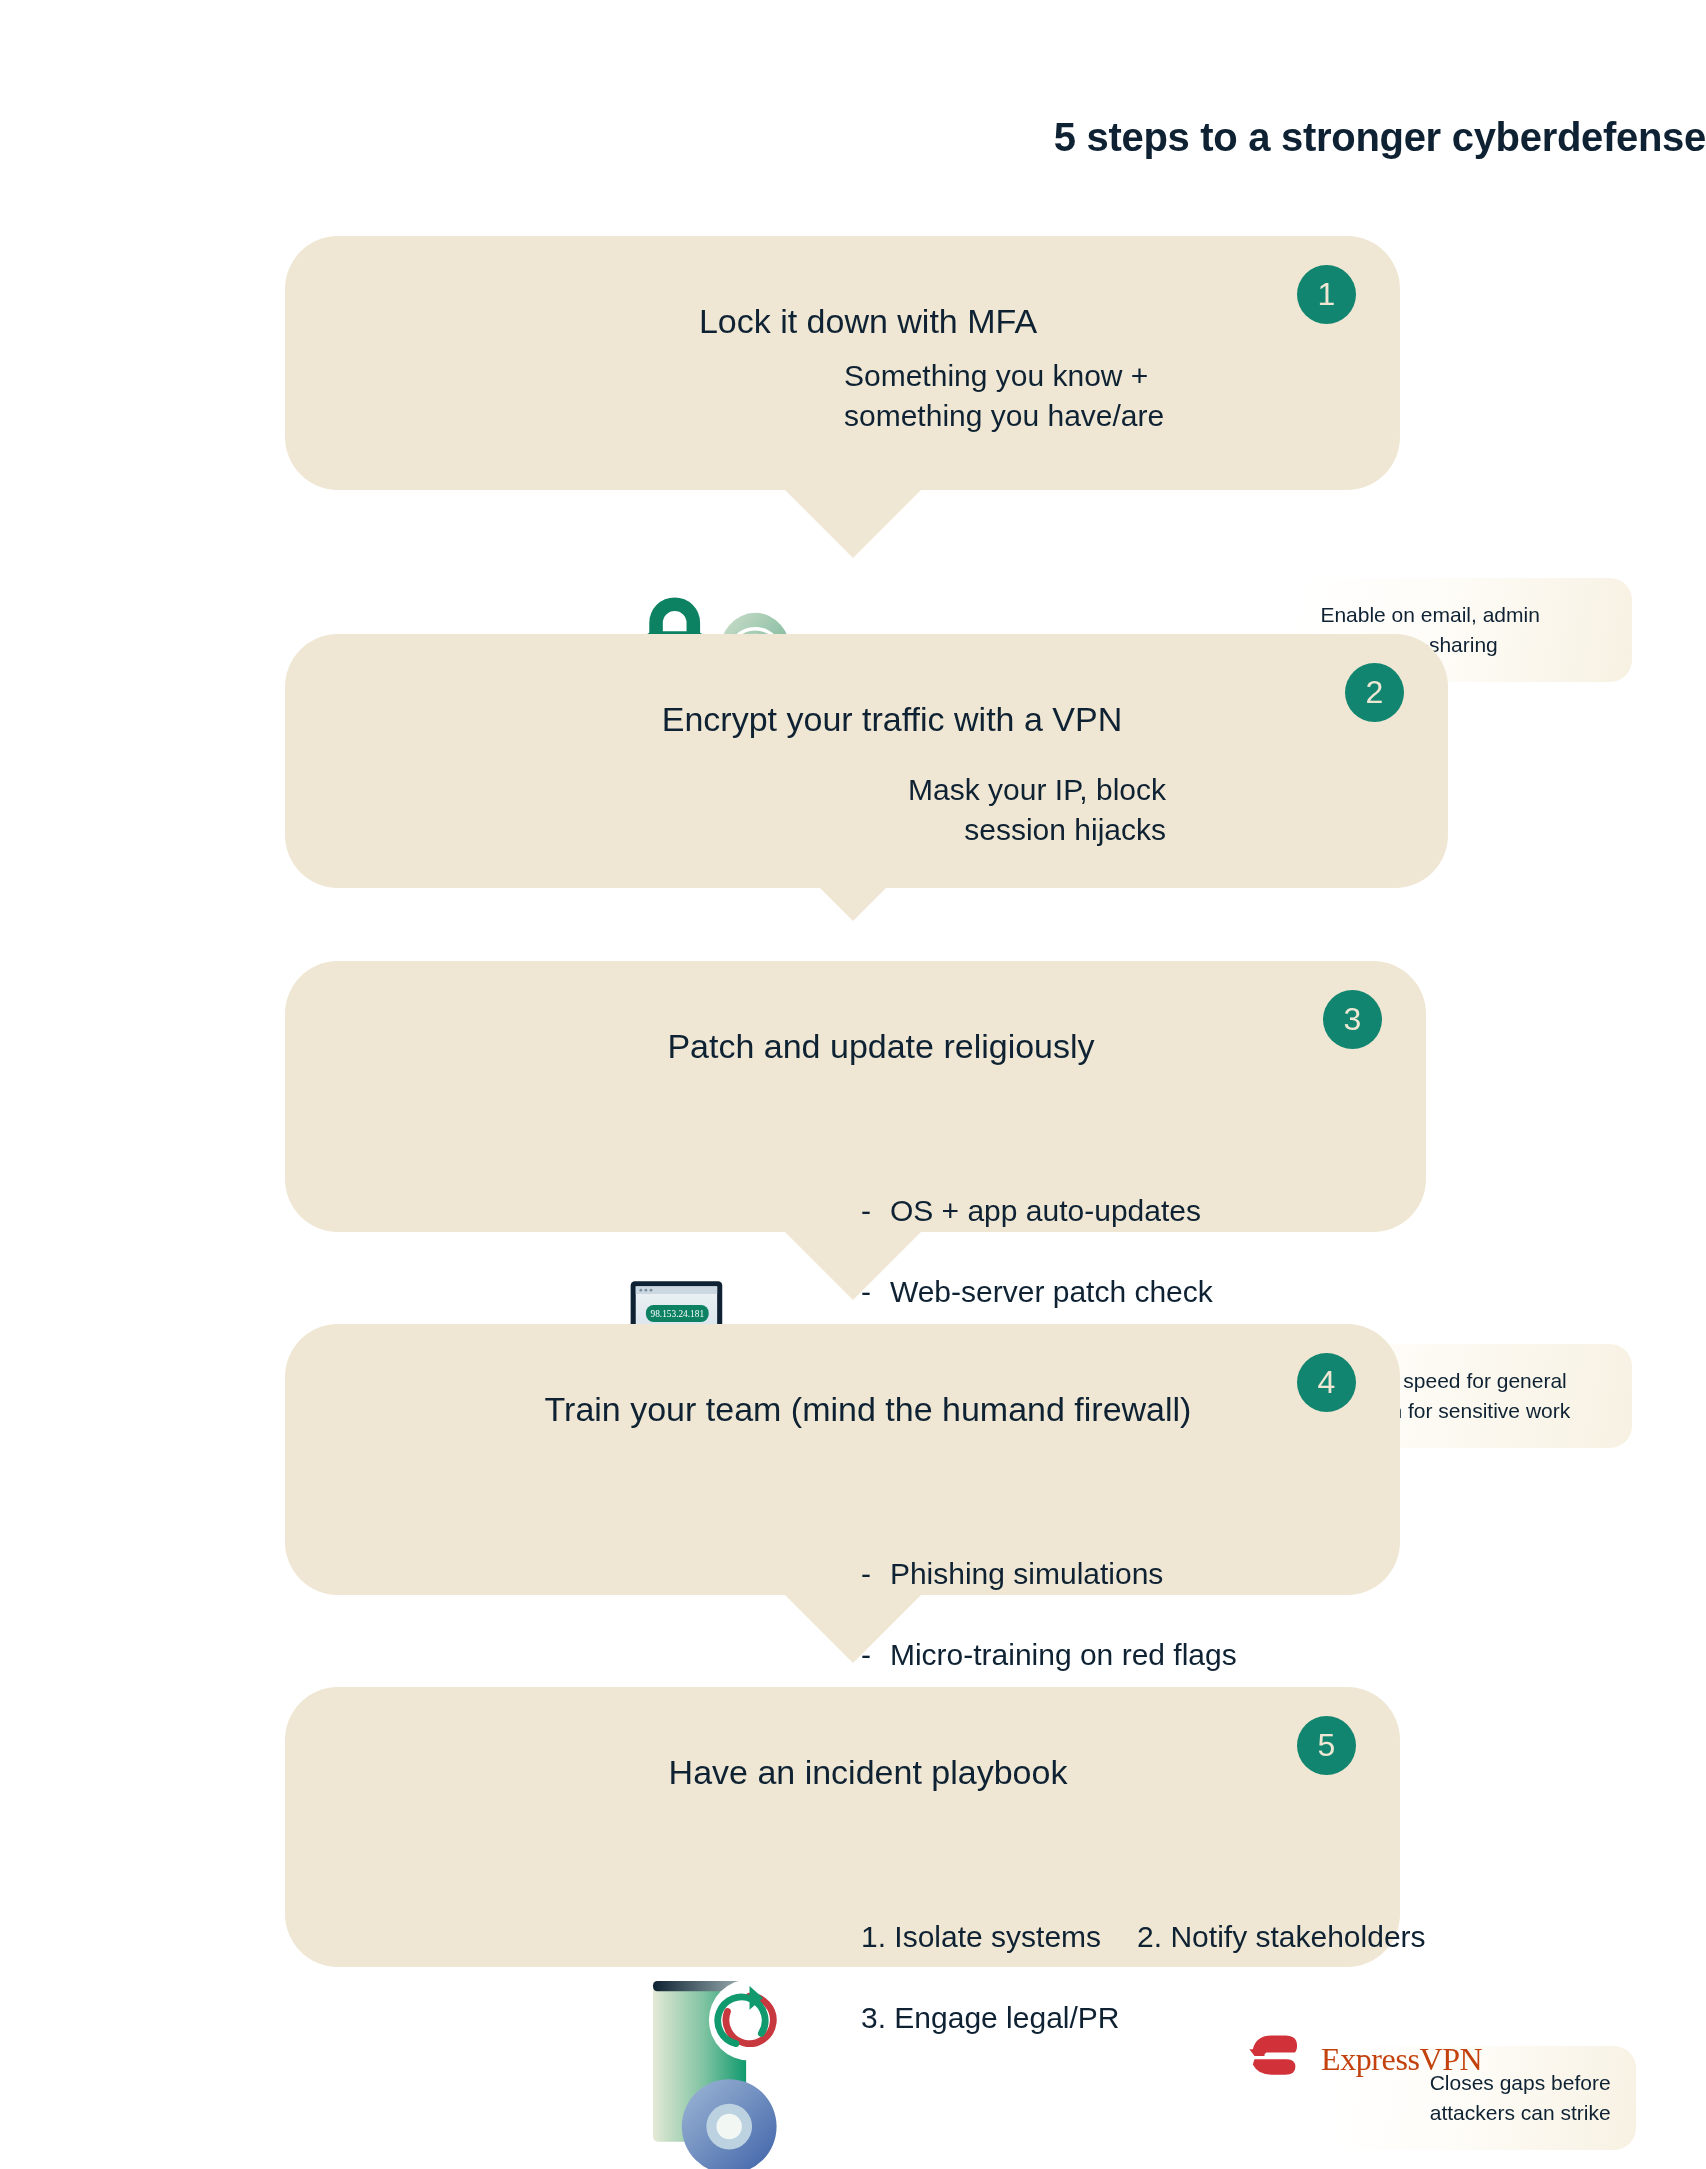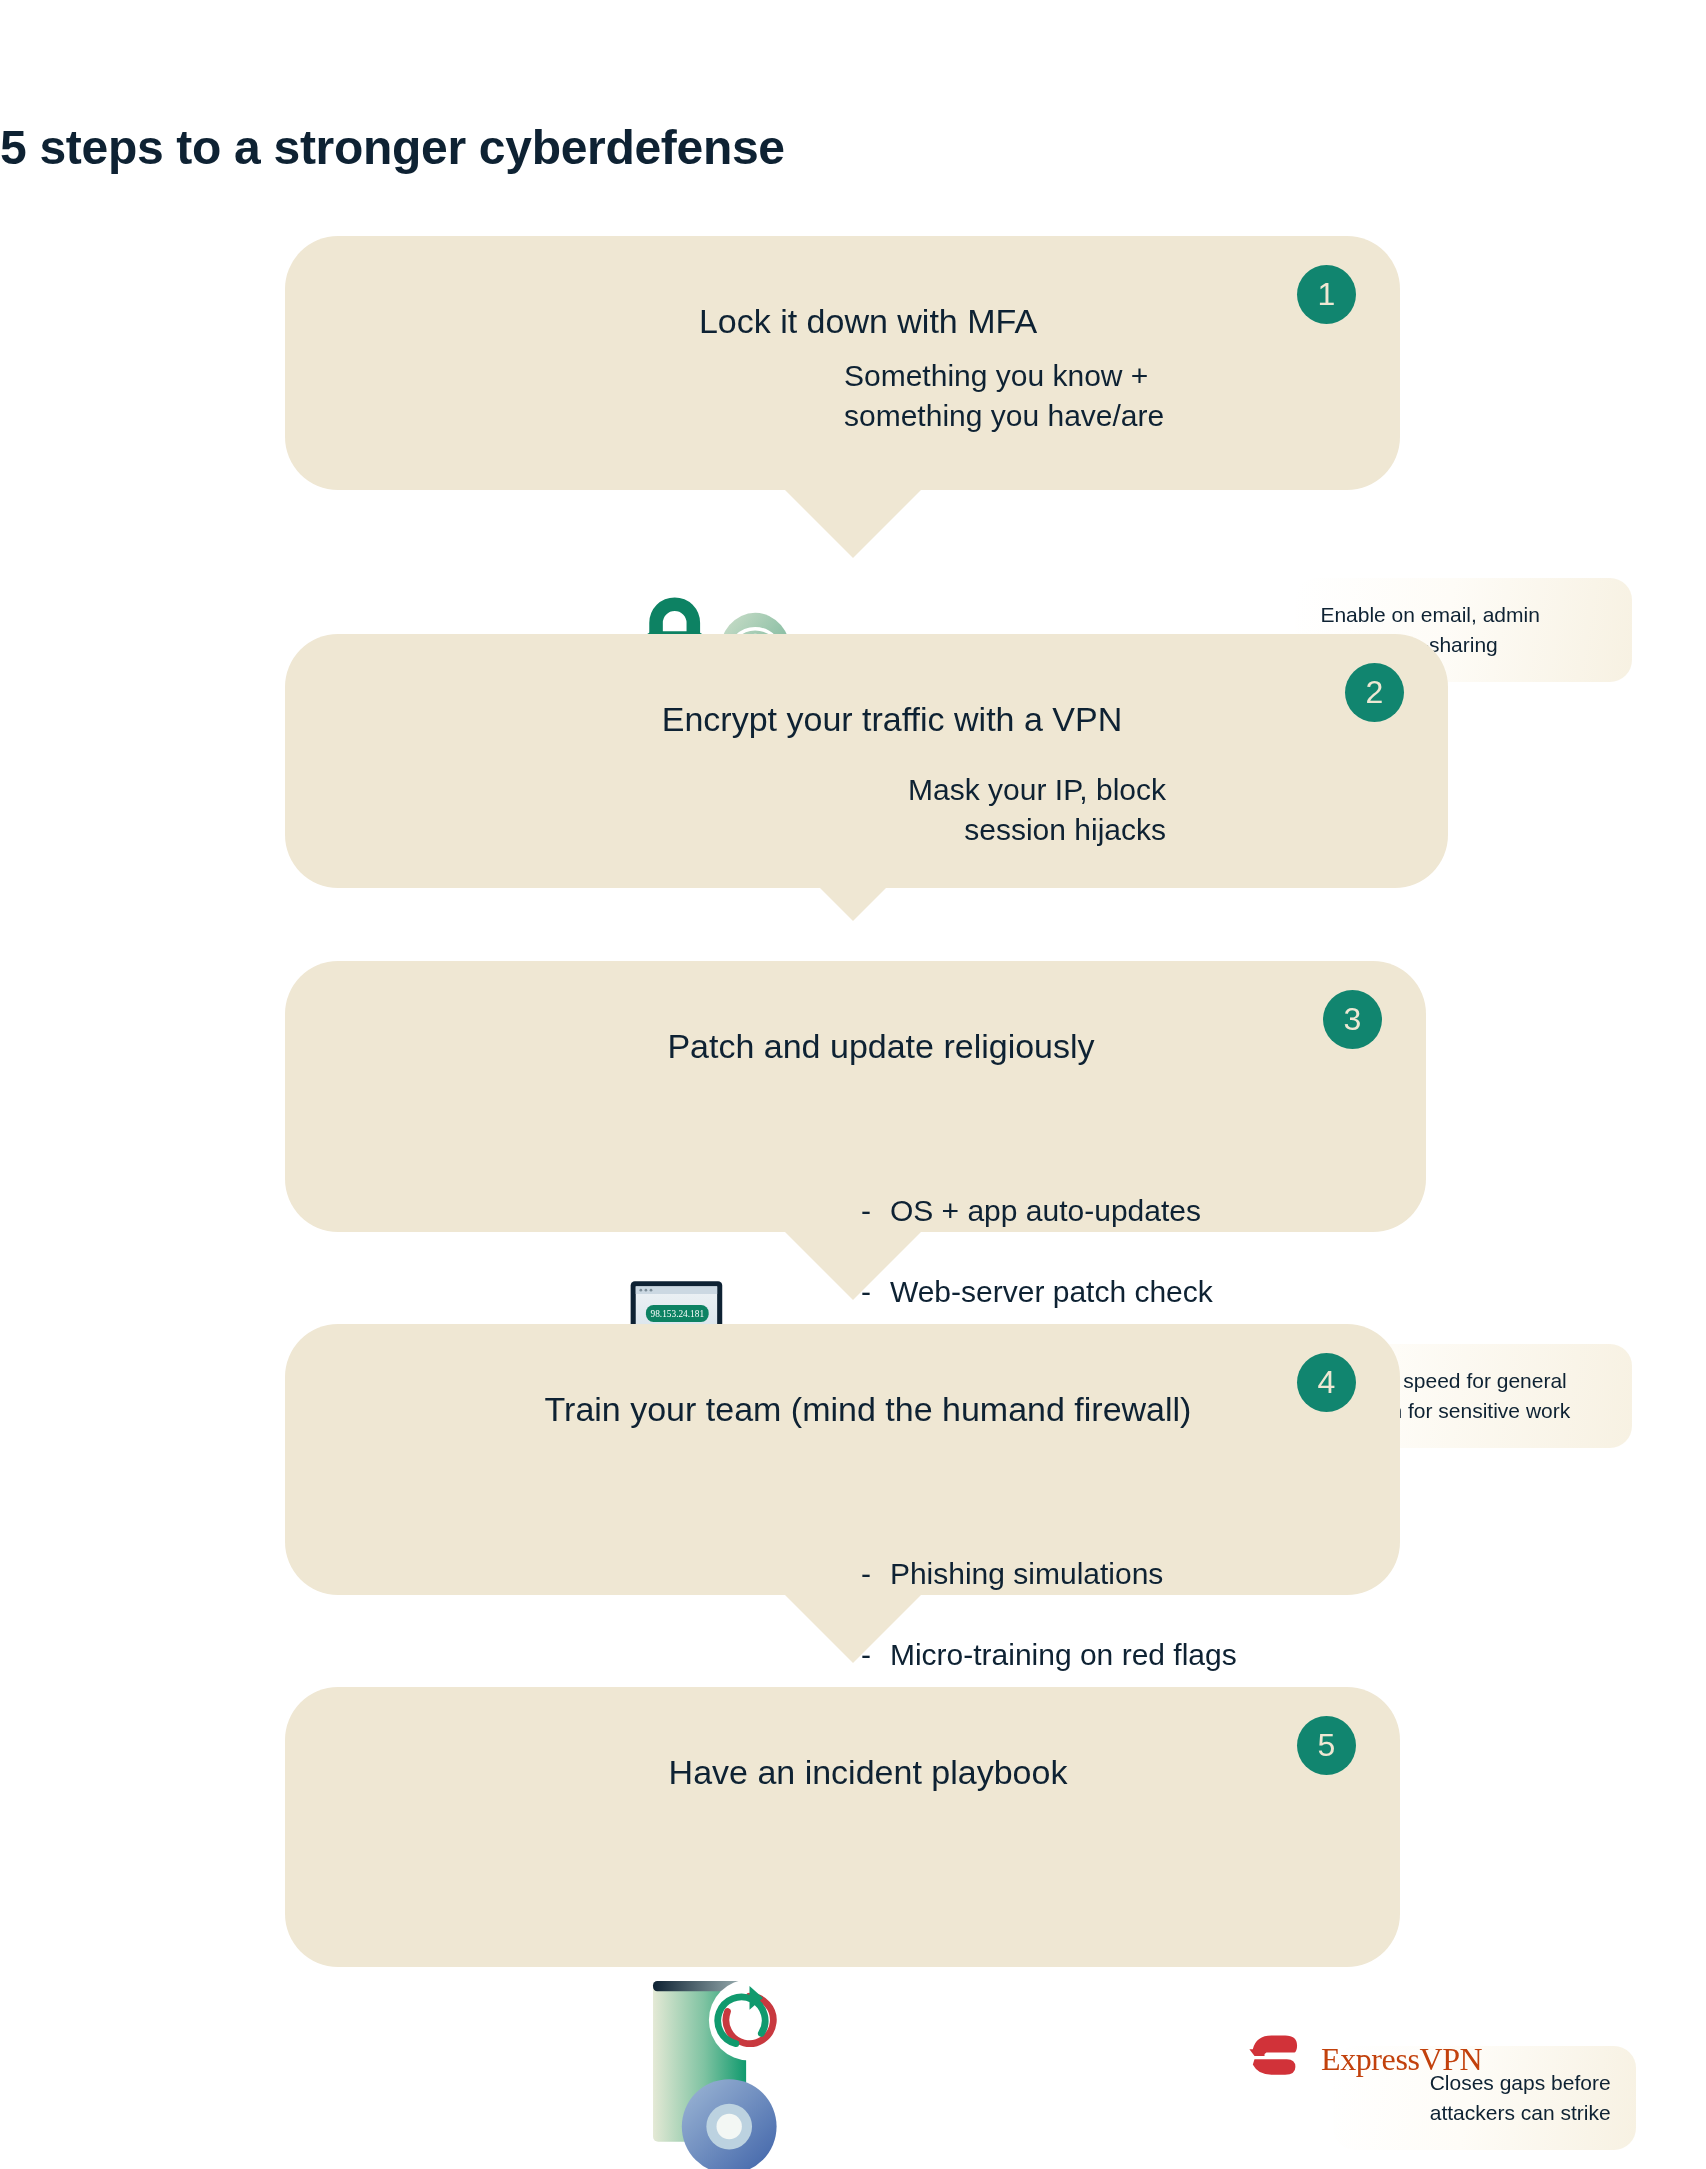--- a/index.html
+++ b/index.html
@@ -9,22 +9,22 @@
     color:#0E2233;
     -webkit-font-smoothing:antialiased;
     overflow:hidden;
     position:relative;
   }
   .page{position:relative;width:1706px;height:2170px;}
 
   
   .page-title{
     position:absolute;top:88px;left:0;width:1706px;
-    text-align:left;
-    font-size:48px;font-weight:700;letter-spacing:-0.3px;
+    text-align:right;
+    font-size:40px;font-weight:700;letter-spacing:-0.3px;
     color:#0E2233;
   }
 
   
   .card{
     position:absolute;
     left:285px;width:1115px;
     background:#EFE7D3;
     border-radius:53px;
   }
@@ -310,20 +310,31 @@
       </ul>
     </div>
 
   </div>
   <div class="connector conn-4"></div>
 
   <div class="card card-5 c5">
     <div class="step-head">Have an incident playbook</div>
     <div class="badge">5</div>
 
+    <div class="step-body">
+      <div class="numlist">
+        <div class="row">
+          <span>1. Isolate systems</span>
+          <span>2. Notify stakeholders</span>
+        </div>
+        <div class="row">
+          <span>3. Engage legal/PR</span>
+        </div>
+      </div>
+    </div>
 
   </div>
 
   <div class="logo">
     <svg class="logo-mark" viewBox="0 0 74 74">
       <path d="M8 26 q4 -16 22 -16 h16 q14 0 14 12 q0 12 -14 12 h-36 l-6 -8 z" fill="#D13239"></path>
       <path d="M10 38 h38 q10 0 10 9 q0 9 -12 9 h-16 q-16 0 -22 -12 z" fill="#D13239"></path>
       <path d="M24 30 h38 q6 4 0 6 h-38 q-5 -3 0 -6 z" fill="#FFFFFF"></path>
     </svg>
     <div class="logo-text">ExpressVPN</div>

